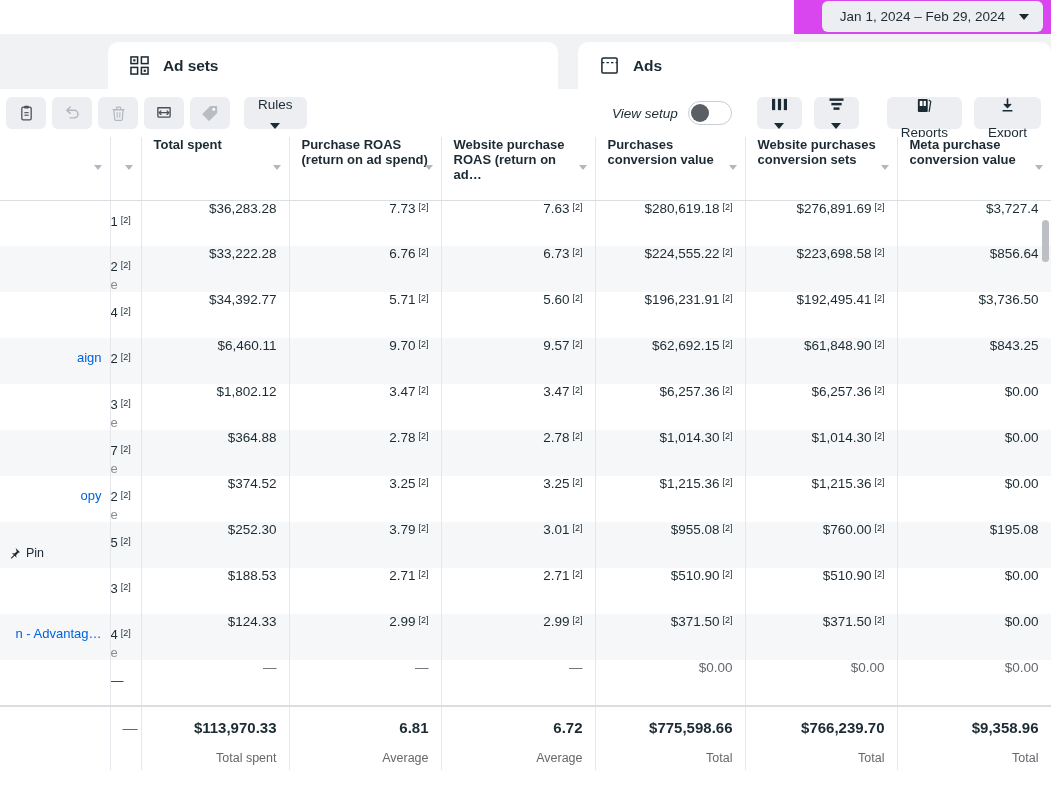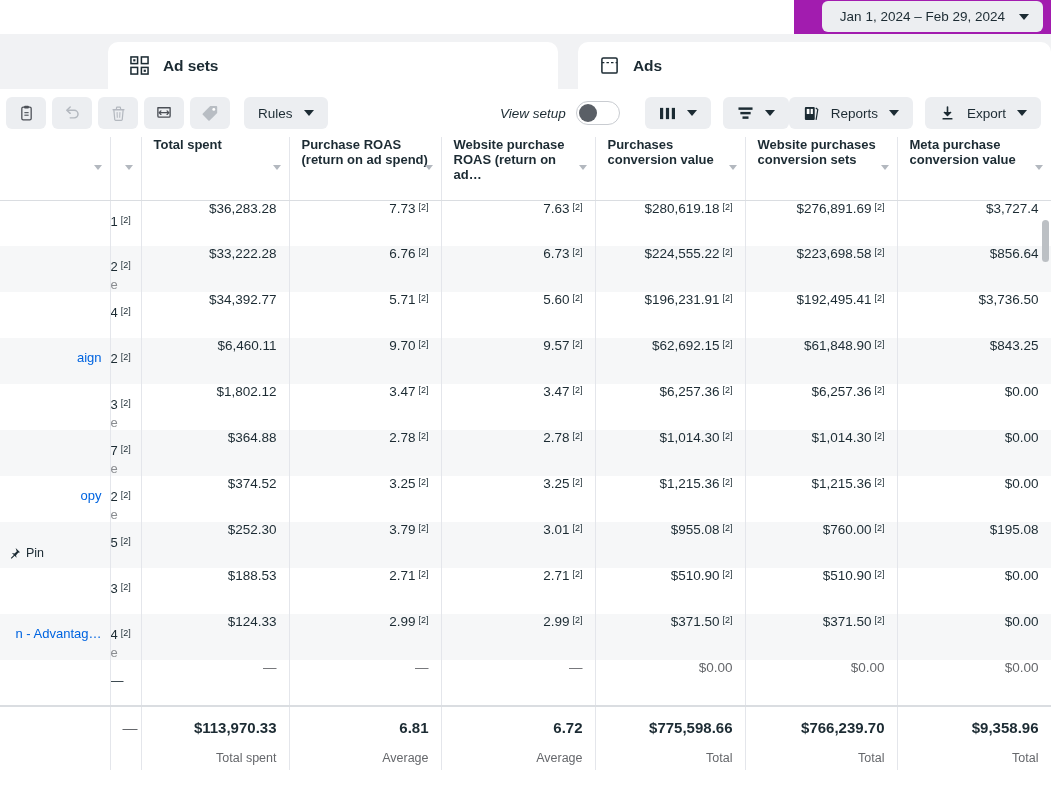--- a/index.html
+++ b/index.html
@@ -9,21 +9,21 @@
     overflow: hidden;
     background: #ffffff;
     font-family: "Liberation Sans", sans-serif;
     -webkit-font-smoothing: antialiased;
   }
 
   
   .topbar {
     position: absolute; left: 0; top: 0;
     width: 1051px; height: 34px;
-    background: #a21caf;
+    background: #d946ef;
   }
   .topbar-left-shade {
     position: absolute; left: 0; top: 0;
     width: 794px; height: 34px;
     background: #ffffff;
   }
   .date-picker {
     position: absolute; right: 8px; top: 1px;
     height: 31px;
     display: flex; align-items: center; gap: 14px;
@@ -90,20 +90,21 @@
   .tb-icon.filled { background: #eceef1; }
   .tb-btn {
     height: 32px;
     border-radius: 6px;
     background: #eceef1;
     display: flex; align-items: center; gap: 11px;
     padding: 0 14px;
     font-size: 13.5px; color: #1c2b33;
     cursor: pointer;
     white-space: nowrap;
+    flex-direction: column;
   }
   .spacer { flex: 1 1 auto; }
   .viewsetup-label {
     font-size: 13.5px; color: #1c2b33; margin-right: 10px; white-space: nowrap; font-style: italic;
   }
   .toggle {
     width: 44px; height: 24px;
     border-radius: 12px;
     background: #ffffff;
     border: 1px solid #c9ccd1;
@@ -349,21 +350,21 @@
     <span>
       <svg width="17" height="15" viewBox="0 0 18 16">
         <rect x="1.5" y="1.5" width="15" height="2.6" fill="#1c2b33"></rect>
         <rect x="3.5" y="6.3" width="11" height="2.6" fill="#1c2b33"></rect>
         <rect x="5.8" y="11.1" width="6.4" height="2.6" fill="#1c2b33"></rect>
       </svg>
     </span>
     <span class="caret"></span>
   </div>
 
-  <div class="tb-btn" style="">
+  <div class="tb-btn" style="margin-left:28px">
     <span>
       <svg width="17" height="17" viewBox="0 0 20 20">
         <rect x="2.2" y="2.4" width="11.6" height="15.2" rx="1.2" fill="#1c2b33"></rect>
         <rect x="4.4" y="4.6" width="3.2" height="6" fill="#ffffff"></rect>
         <rect x="9" y="4.6" width="2.6" height="6" fill="#ffffff"></rect>
         <path d="M15 3.6 L17.4 5.2 L15.4 17.4" fill="none" stroke="#1c2b33" stroke-width="1.4" stroke-linejoin="round"></path>
       </svg>
     </span>
     <span>Reports</span>
     <span class="caret"></span>

